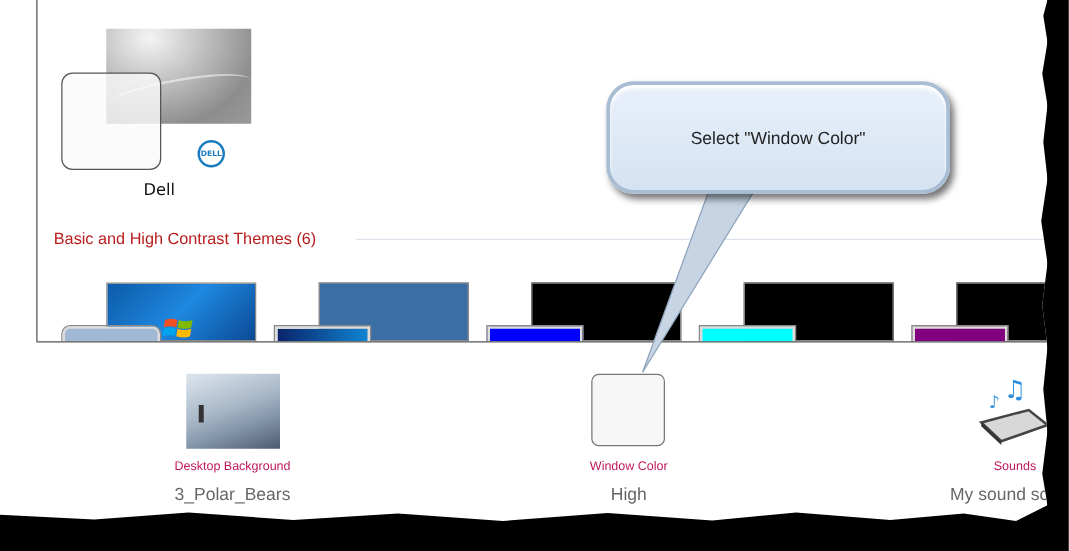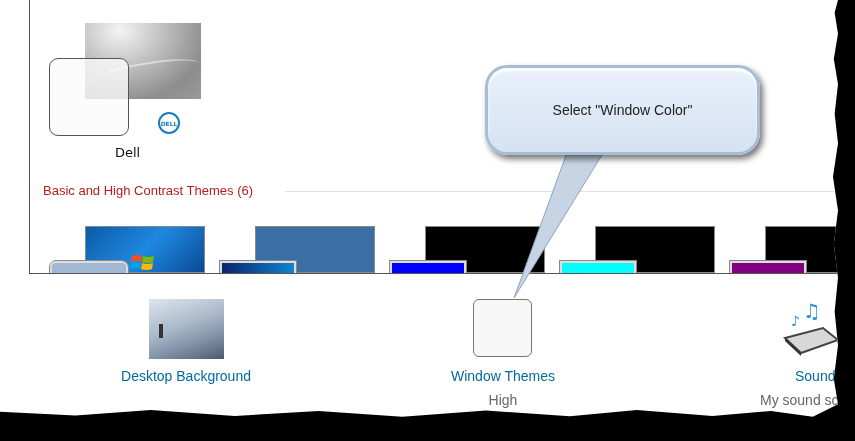--- a/index.html
+++ b/index.html
@@ -17,21 +17,21 @@
   .dell-logo{position:absolute;left:128px;top:112px;width:22px;height:22px;border:2px solid #1a7dbf;border-radius:50%;box-sizing:border-box;font-size:6px;font-weight:bold;color:#1a7dbf;display:flex;align-items:center;justify-content:center;font-family:"DejaVu Sans",sans-serif;}
   .dell-name{position:absolute;left:55px;top:145px;width:85px;text-align:center;font-size:13px;color:#111;}
   .section-title{position:absolute;left:13px;top:183px;font-size:13px;color:#b91c1c;font-family:"Liberation Sans",sans-serif;}
   .section-rule{position:absolute;left:255px;top:191px;width:560px;height:1px;background:#dde3ea;}
   .thumb{position:absolute;top:226px;width:120px;height:47px;border:1px solid #888;box-sizing:border-box;}
   .thumb-inner{position:absolute;top:261px;width:76px;height:12px;border:2px solid #ddd;border-bottom:none;outline:1px solid #888;box-sizing:border-box;}
   .win7{background:linear-gradient(135deg,#0d5aa8 0%,#1e88e0 50%,#0b4a95 100%);}
   .win7logo{position:absolute;left:100px;top:252px;width:26px;height:22px;}
   
   .bottom-item{position:absolute;text-align:center;font-family:"Liberation Sans",sans-serif;}
-  .bottom-link{font-size:14px;color:#0369a1;white-space:nowrap;}
+  .bottom-link{font-size:10px;color:#be185d;white-space:nowrap;}
   .bottom-sub{font-size:14px;color:#666;white-space:nowrap;margin-top:8px;}
   .polar{position:absolute;left:149px;top:299px;width:75px;height:60px;
     background:linear-gradient(160deg,#dde6ee 0%,#a9b8c8 45%,#8092a8 70%,#4d5a6e 100%);}
   .polar::before{content:"";position:absolute;left:10px;top:25px;width:4px;height:14px;background:#333;}
   .frost{position:absolute;left:473px;top:299px;width:59px;height:58px;border:1px solid #777;border-radius:6px;background:#f7f7f7;box-sizing:border-box;}
   .sound-icon{position:absolute;left:783px;top:298px;width:55px;height:60px;}
   
   .callout{position:absolute;left:485px;top:65px;width:275px;height:90px;border-radius:22px;
     background:linear-gradient(#e9f0fa,#d5e2f2);border:3px solid #a8bcd4;box-shadow:3px 4px 6px rgba(0,0,0,.55), inset 0 3px 3px #fff;box-sizing:border-box;}
   .callout-text{position:absolute;left:0;right:0;top:34px;text-align:center;font-size:14px;color:#222;font-family:"Liberation Sans",sans-serif;}
@@ -71,25 +71,26 @@
     <div class="thumb-inner" style="left:530px;background:#00ffff"></div>
 
     <div class="thumb" style="left:735px;background:#000"></div>
     <div class="thumb-inner" style="left:700px;background:#800080"></div>
   </div>
   <div class="hline"></div>
 
   <div class="polar"></div>
   <div class="bottom-item" style="left:106px;top:368px;width:160px">
     <div class="bottom-link">Desktop Background</div>
+    <div class="bottom-sub">3_Polar_Bears</div>
   </div>
 
   <div class="frost"></div>
   <div class="bottom-item" style="left:443px;top:368px;width:120px">
-    <div class="bottom-link">Window Themes</div>
+    <div class="bottom-link">Window Color</div>
     <div class="bottom-sub">High</div>
   </div>
 
   <svg class="sound-icon" viewBox="0 0 55 60">
     <text x="8" y="28" font-size="14" fill="#2a8ee0">♪</text>
     <text x="20" y="20" font-size="20" fill="#2a8ee0">♫</text>
     <polygon points="2,40 40,30 55,42 18,55" fill="#d8d8d8" stroke="#444" stroke-width="2"></polygon>
     <polygon points="2,40 18,55 18,58 2,43" fill="#333"></polygon>
   </svg>
   <div class="bottom-item" style="left:760px;top:368px;width:120px;text-align:left">

